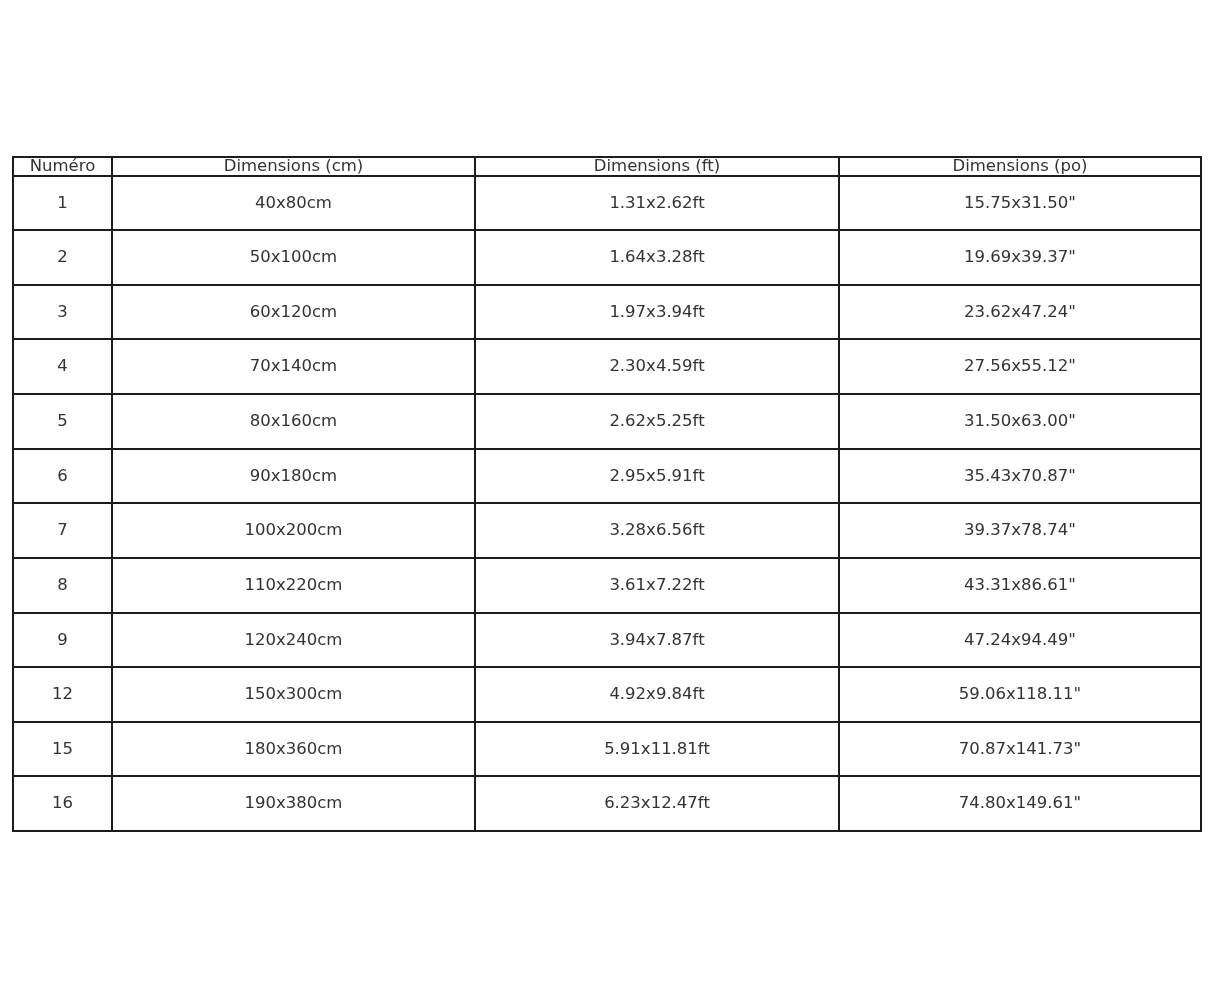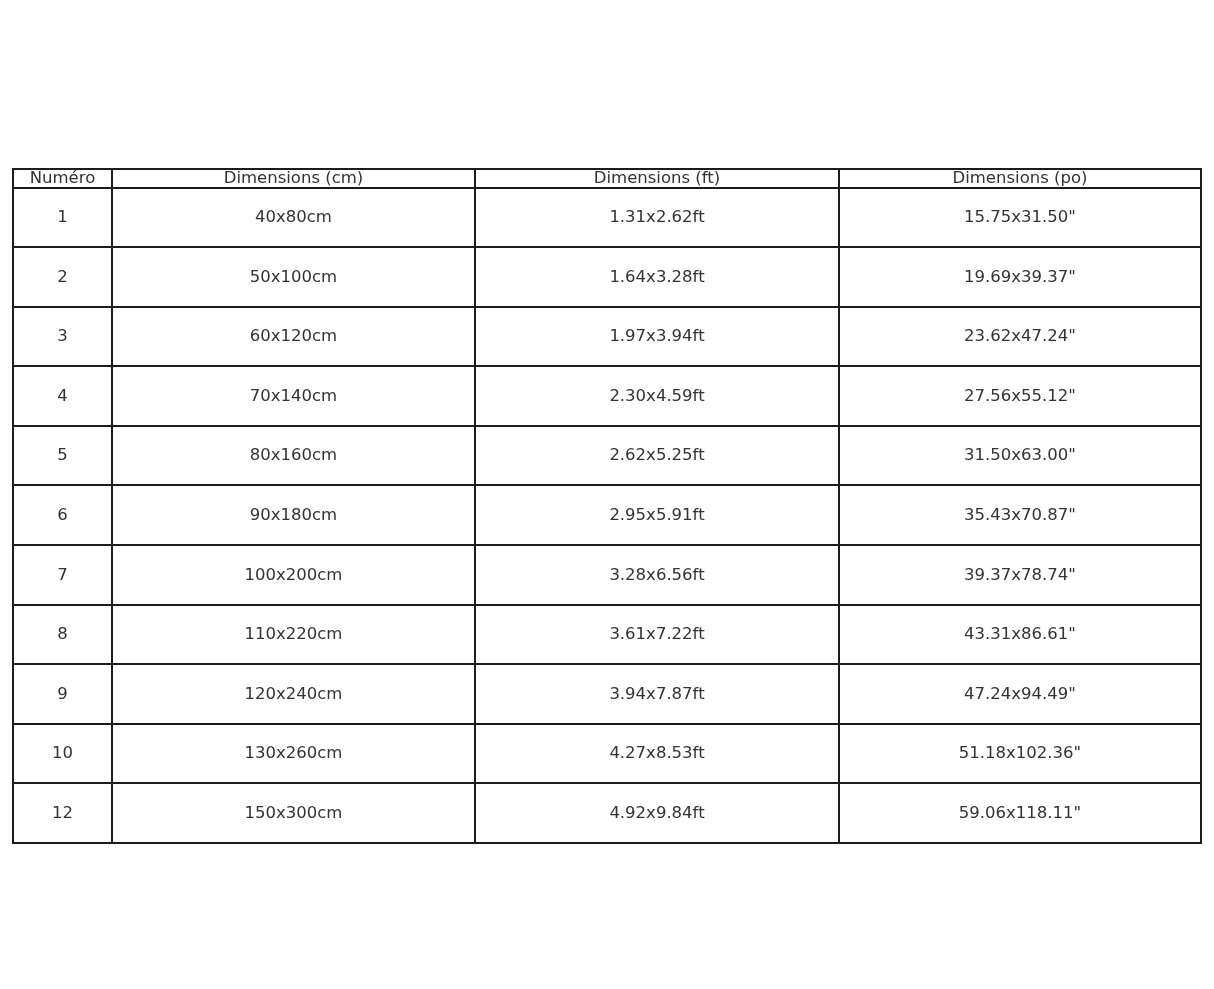--- a/index.html
+++ b/index.html
@@ -13,21 +13,20 @@
     position: relative;
     font-family: "DejaVu Sans", "Liberation Sans", sans-serif;
     overflow: hidden;
   }
   .table-wrap {
     position: absolute;
     left: 12px;
     top: 156px;
     width: 1188px;
     height: 676px;
-    margin-top: 12px;
   }
   table.size-table {
     width: 100%;
     height: 100%;
     border-collapse: collapse;
     table-layout: fixed;
   }
   table.size-table th,
   table.size-table td {
     border: 2px solid #1c1c1c;
@@ -114,26 +113,32 @@
           <td>3.61x7.22ft</td>
           <td>43.31x86.61"</td>
         </tr>
         <tr>
           <td>9</td>
           <td>120x240cm</td>
           <td>3.94x7.87ft</td>
           <td>47.24x94.49"</td>
         </tr>
         <tr>
-          <td>10</td>
-          <td>130x260cm</td>
-          <td>4.27x8.53ft</td>
-          <td>51.18x102.36"</td>
-        </tr>
-        <tr>
           <td>12</td>
           <td>150x300cm</td>
           <td>4.92x9.84ft</td>
           <td>59.06x118.11"</td>
+        </tr>
+        <tr>
+          <td>15</td>
+          <td>180x360cm</td>
+          <td>5.91x11.81ft</td>
+          <td>70.87x141.73"</td>
+        </tr>
+        <tr>
+          <td>16</td>
+          <td>190x380cm</td>
+          <td>6.23x12.47ft</td>
+          <td>74.80x149.61"</td>
         </tr>
       </tbody>
   </table>
 </div>
 
 </body></html>

